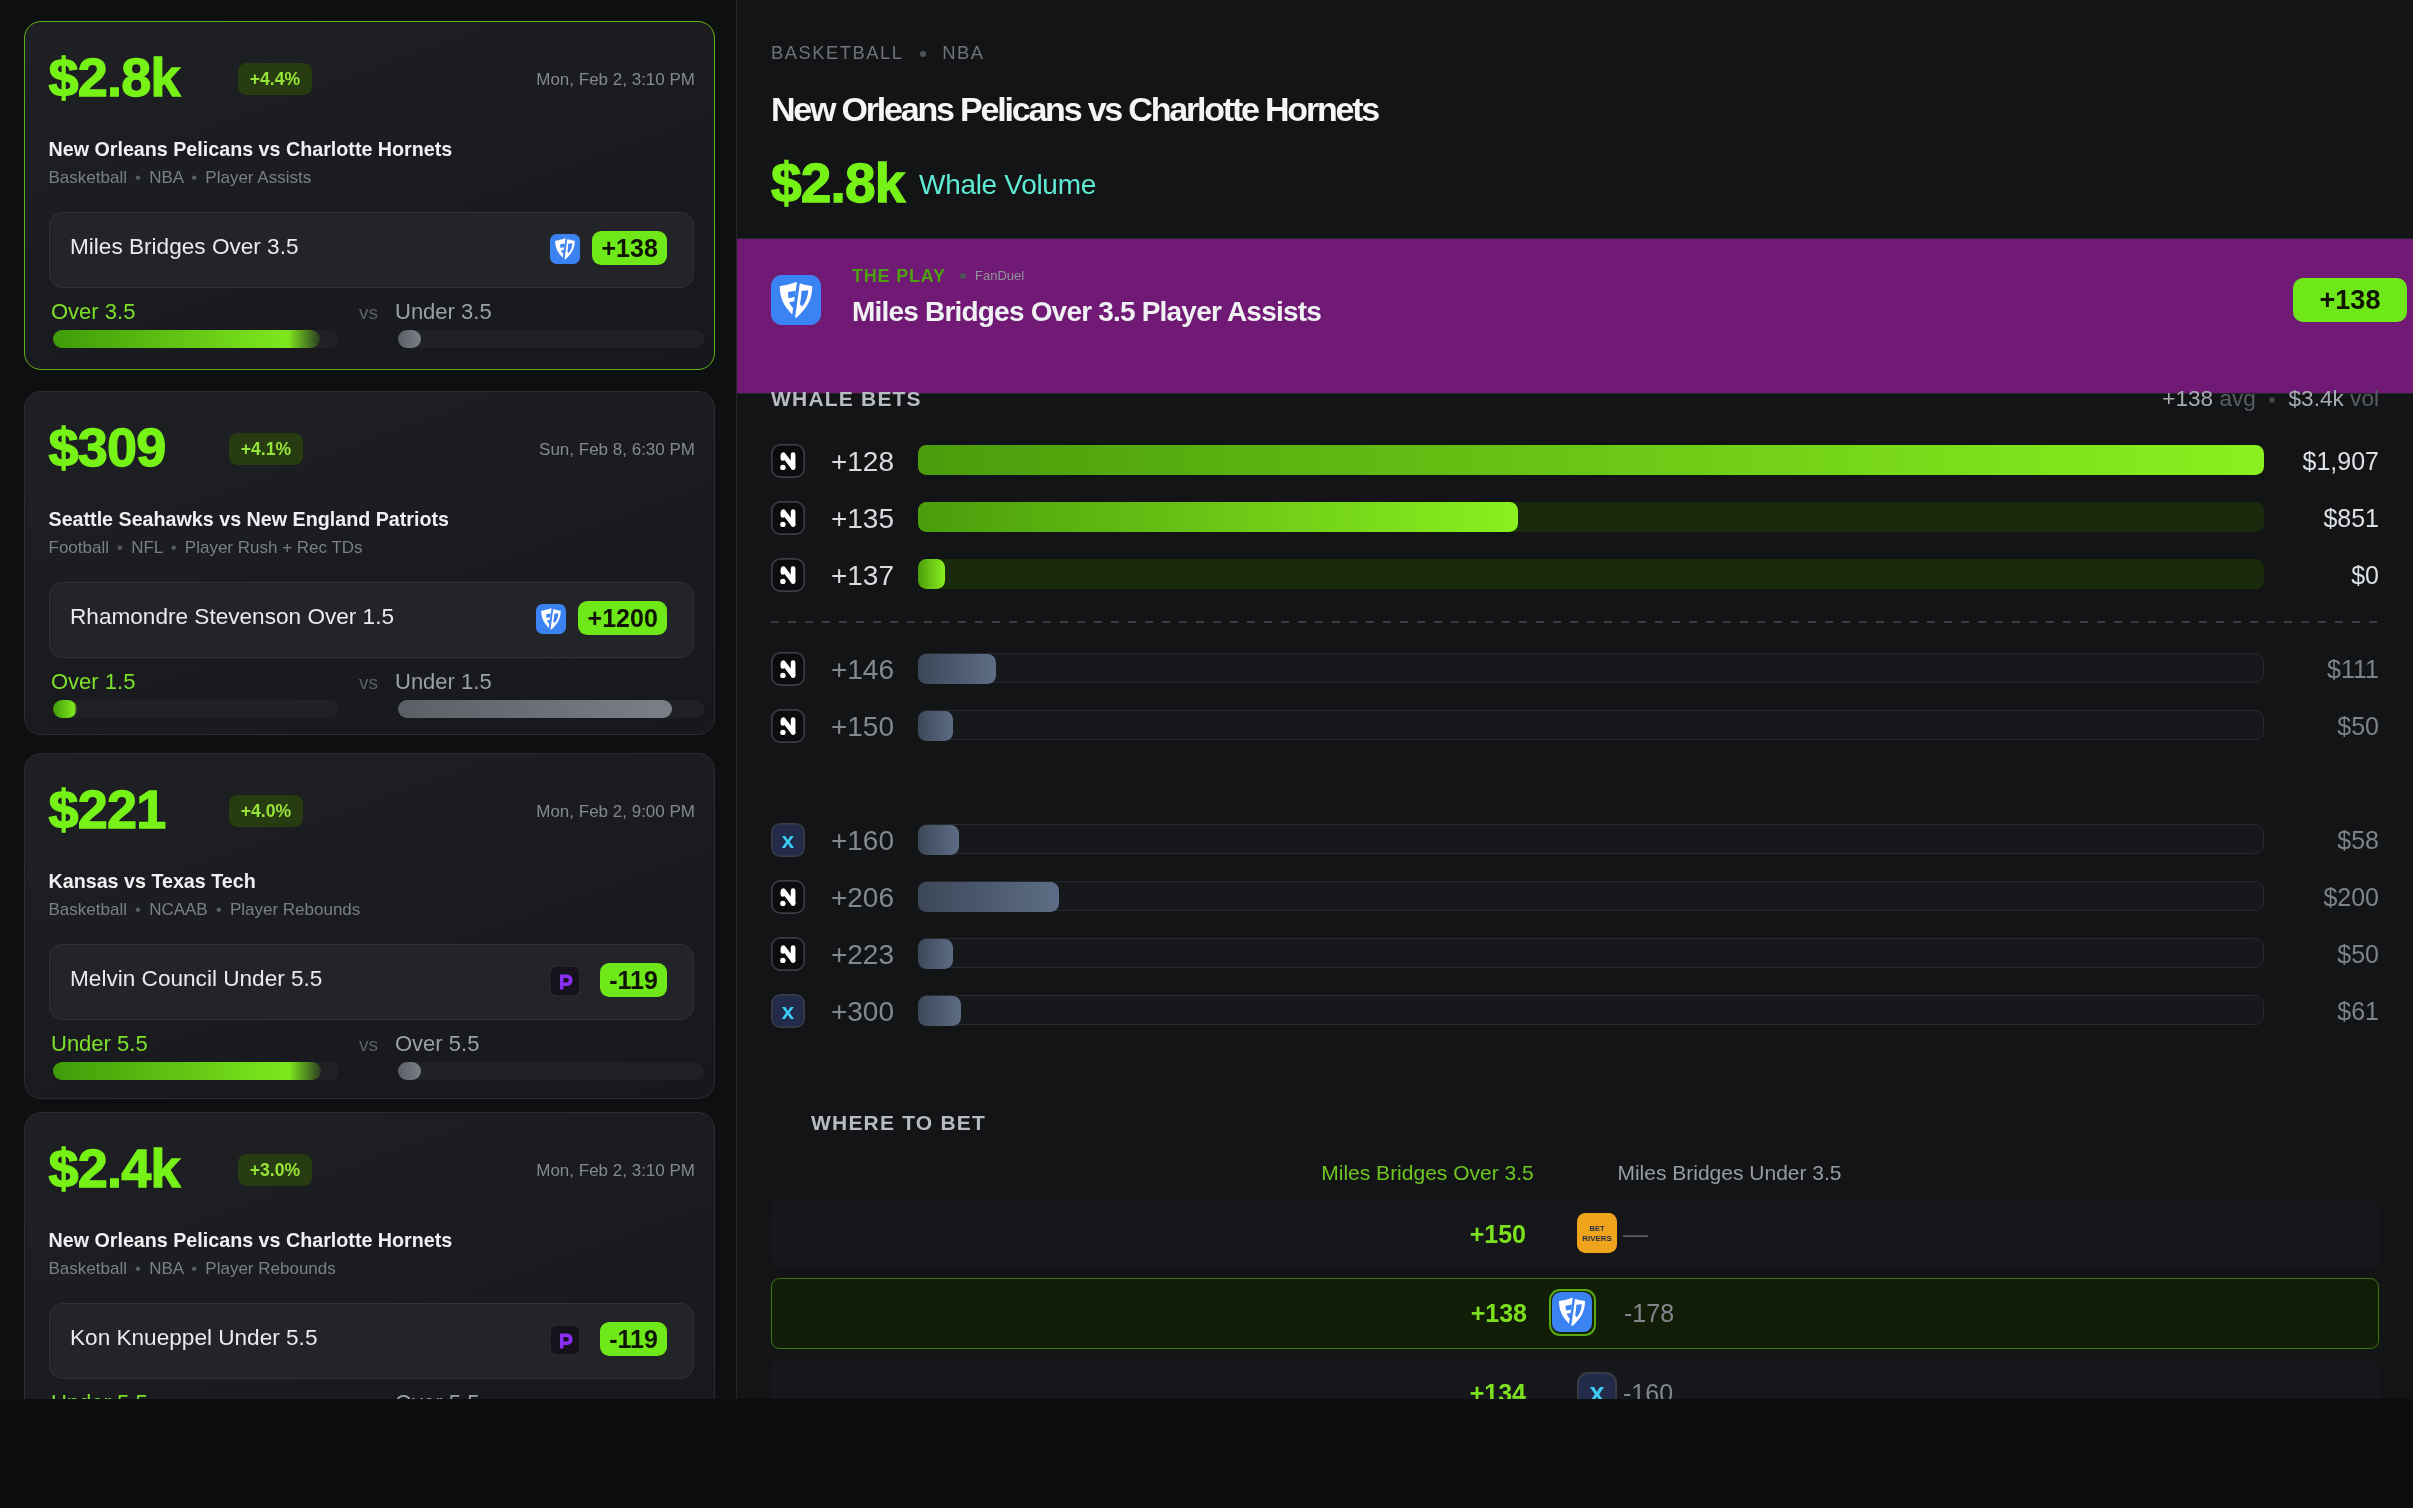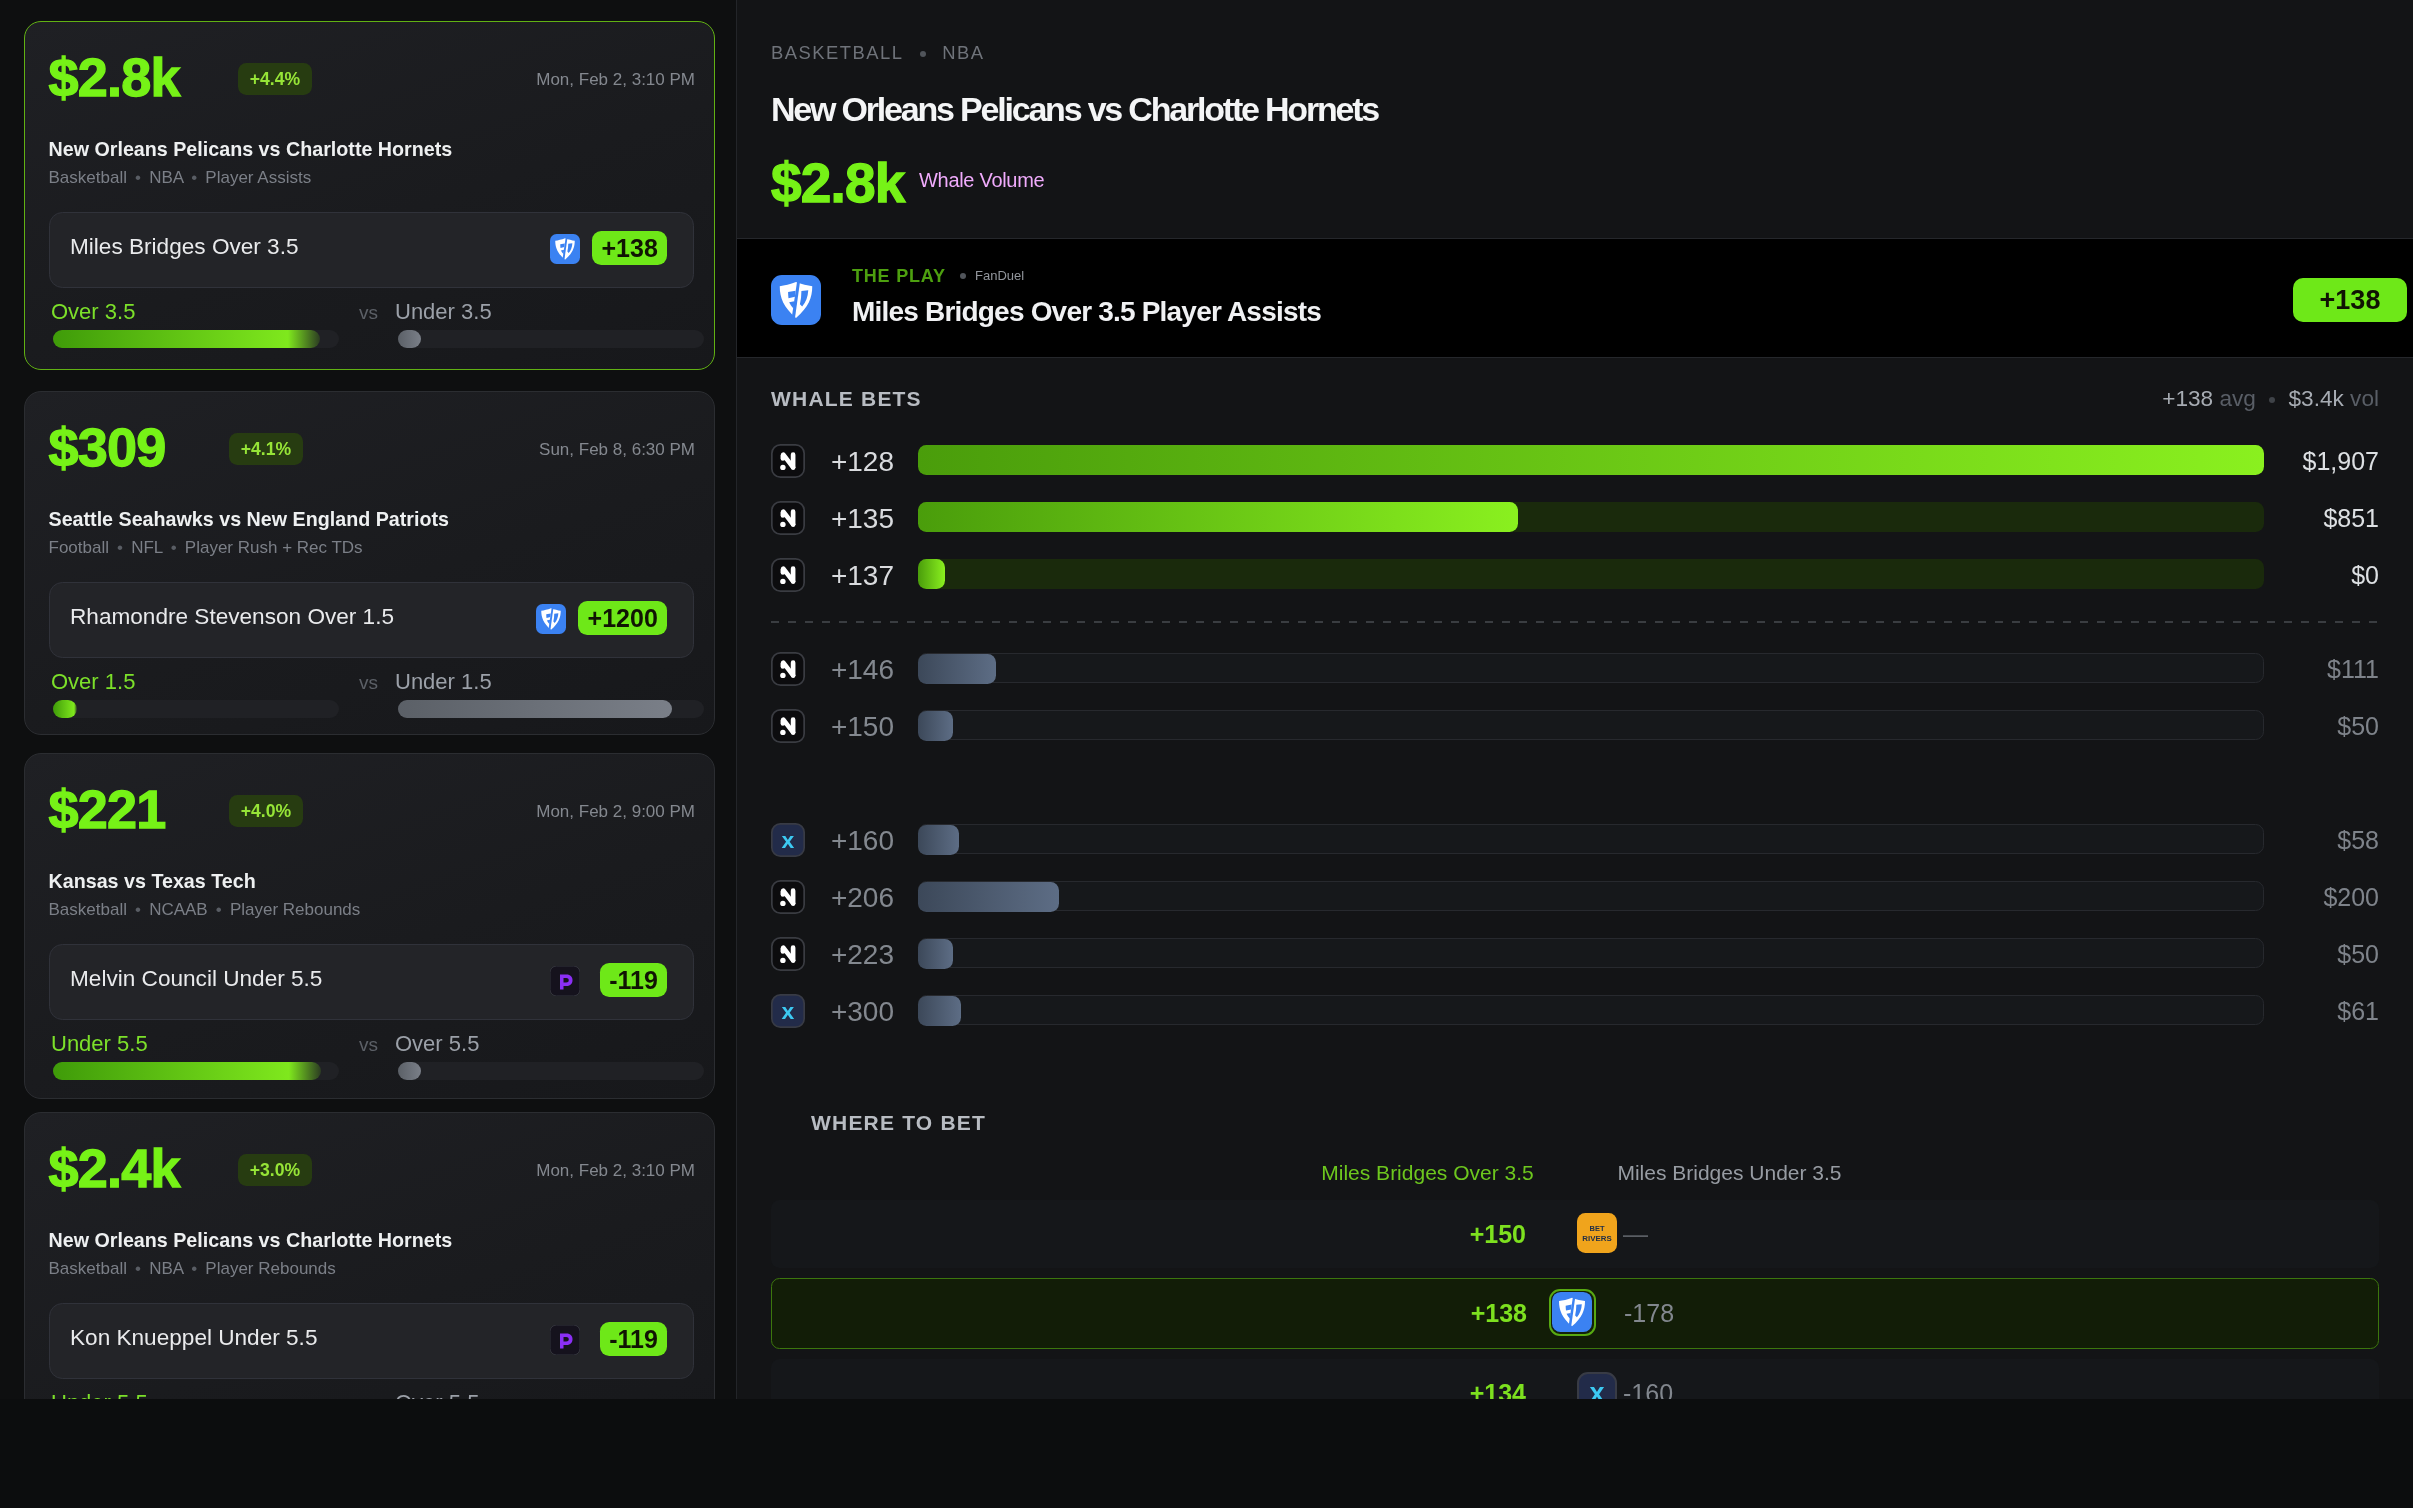--- a/index.html
+++ b/index.html
@@ -26,22 +26,22 @@
   .trkR { left:373px; width:306px; }
   .fillG { position:absolute; left:0; top:0; height:17.6px; border-radius:9.2px; background:linear-gradient(90deg,#3f9b09 0%,#7fe81d 88%,rgba(110,210,20,0.15) 100%); }
   .fillS { position:absolute; left:0; top:0; height:17.6px; border-radius:9.2px; background:linear-gradient(90deg,#5b6067,#7a7f88); }
 
   
   #main { position:absolute; top:0; left:737px; width:1676px; height:1399px; }
   .eyebrow { position:absolute; left:34px; top:42px; font-size:18.4px; font-weight:500; letter-spacing:1.5px; color:#6f737a; }
   .eyebrow .dot { display:inline-block; width:6.7px; height:6.7px; border-radius:3.4px; background:#50545a; margin:0 16px; vertical-align:middle; }
   .ptitle { position:absolute; left:34px; top:90px; font-size:34px; font-weight:700; letter-spacing:-2.2px; color:#f4f5f6; }
   .pmoney { position:absolute; left:34px; top:156px; font-size:55px; font-weight:700; letter-spacing:-0.8px; color:#76f217; line-height:1; -webkit-text-stroke:1.3px #76f217; }
-  .pmlabel { position:absolute; left:182px; top:169px; font-size:20px; letter-spacing:-0.3px; color:#f0abfc; }
-  #band { position:absolute; left:0; top:238px; width:1676px; height:120px; background:#000000; border-top:0.8px solid #25272b; border-bottom:0.8px solid #25272b; }
+  .pmlabel { position:absolute; left:182px; top:169px; font-size:28px; letter-spacing:-0.3px; color:#5eead4; }
+  #band { position:absolute; left:0; top:238px; width:1676px; height:156px; background:#701a75; border-top:0.8px solid #25272b; border-bottom:0.8px solid #25272b; }
   .bplay { position:absolute; left:115px; top:27px; font-size:18px; font-weight:700; letter-spacing:0.8px; color:#4da00f; }
   .bdot { position:absolute; left:223px; top:34px; width:5.9px; height:5.9px; border-radius:3.4px; background:#50545a; }
   .bbook { position:absolute; left:238px; top:29px; font-size:13px; color:#92969c; }
   .btitle { position:absolute; left:115px; top:57px; font-size:28px; font-weight:700; letter-spacing:-0.8px; color:#f0f1f3; }
   .bpill { position:absolute; left:1556px; top:39px; width:114px; height:44px; line-height:44px; text-align:center; border-radius:10px; background:#6ee818; color:#101403; font-size:27px; font-weight:700; }
   .sect { position:absolute; font-size:21px; font-weight:700; letter-spacing:1.2px; color:#b8bcc2; }
   .meta { position:absolute; right:34px; top:386px; font-size:22.6px; color:#a7acb3; }
   .meta i { font-style:normal; color:#595e66; }
   .meta .dot { display:inline-block; width:5.9px; height:5.9px; border-radius:3.4px; background:#3f4348; margin:0 13.4px; vertical-align:middle; }
   .wrow { position:absolute; left:0; width:1676px; height:57px; }

